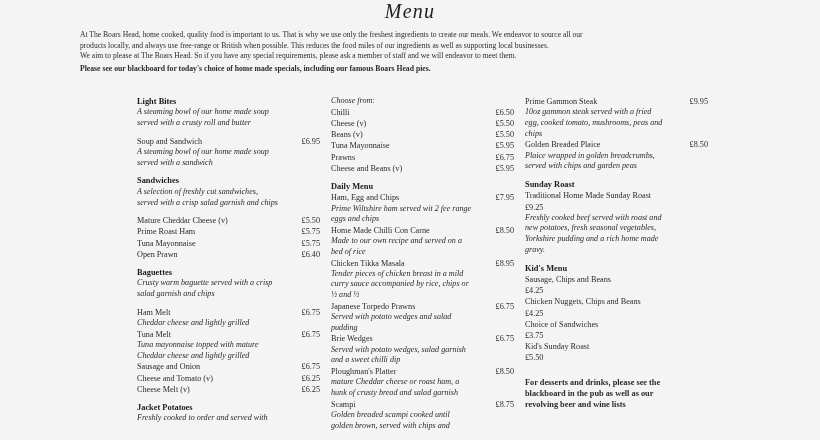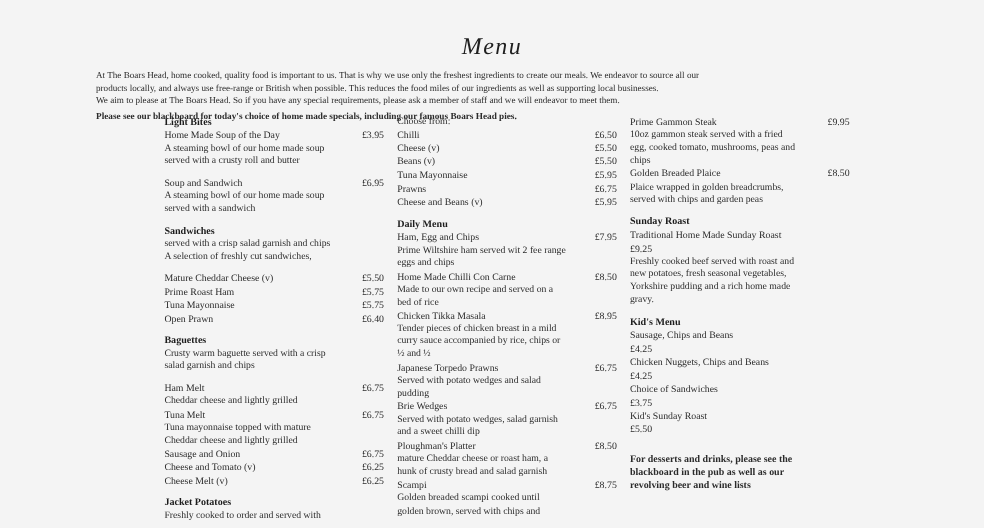--- a/index.html
+++ b/index.html
@@ -17,21 +17,20 @@
   .menu-page {
     width: 820px;
     height: 440px;
     position: relative;
     box-sizing: border-box;
     padding: 0;
   }
 
   
   .header {
-    padding-top: 28px;
     text-align: center;
   }
   .menu-title {
     font-family: "Liberation Serif", "DejaVu Serif", serif;
     font-style: italic;
     font-weight: 400;
     font-size: 20px;
     letter-spacing: 1.2px;
     margin: 0 0 7px 0;
     color: #1f1f1f;
@@ -71,20 +70,21 @@
     margin-right: 0;
   }
   .section-title {
     font-weight: bold;
     font-size: 8.4px;
     line-height: 11.4px;
     color: #1c1c1c;
     margin: 0;
   }
   .section-note {
+    font-style: italic;
     font-size: 8.1px;
     line-height: 10.7px;
     margin: 0;
     color: #2b2b2b;
   }
 
   
   .item-row {
     display: flex;
     justify-content: space-between;
@@ -133,37 +133,33 @@
       <p>At The Boars Head, home cooked, quality food is important to us. That is why we use only the freshest ingredients to create our meals. We endeavor to source all our</p>
       <p>products locally, and always use free-range or British when possible. This reduces the food miles of our ingredients as well as supporting local businesses.</p>
       <p>We aim to please at The Boars Head. So if you have any special requirements, please ask a member of staff and we will endeavor to meet them.</p>
       <p class="intro-bold">Please see our blackboard for today's choice of home made specials, including our famous Boars Head pies.</p>
     </div>
   </div>
 
   <div class="columns">
     <div class="col">
         <div class="section-title">Light Bites</div>
-        <div class="item-row">
-          <span class="item-name">Home Made Soup of the Day</span>
-          <span class="item-price">£3.95</span>
-        </div>
         <div class="section-note">A steaming bowl of our home made soup</div>
         <div class="section-note">served with a crusty roll and butter</div>
         <div class="gap"></div>
         <div class="item-row">
           <span class="item-name">Soup and Sandwich</span>
           <span class="item-price">£6.95</span>
         </div>
         <div class="section-note">A steaming bowl of our home made soup</div>
         <div class="section-note">served with a sandwich</div>
         <div class="gap"></div>
         <div class="section-title">Sandwiches</div>
+        <div class="section-note">A selection of freshly cut sandwiches,</div>
         <div class="section-note">served with a crisp salad garnish and chips</div>
-        <div class="section-note">A selection of freshly cut sandwiches,</div>
         <div class="gap"></div>
         <div class="item-row">
           <span class="item-name">Mature Cheddar Cheese (v)</span>
           <span class="item-price">£5.50</span>
         </div>
         <div class="item-row">
           <span class="item-name">Prime Roast Ham</span>
           <span class="item-price">£5.75</span>
         </div>
         <div class="item-row">

